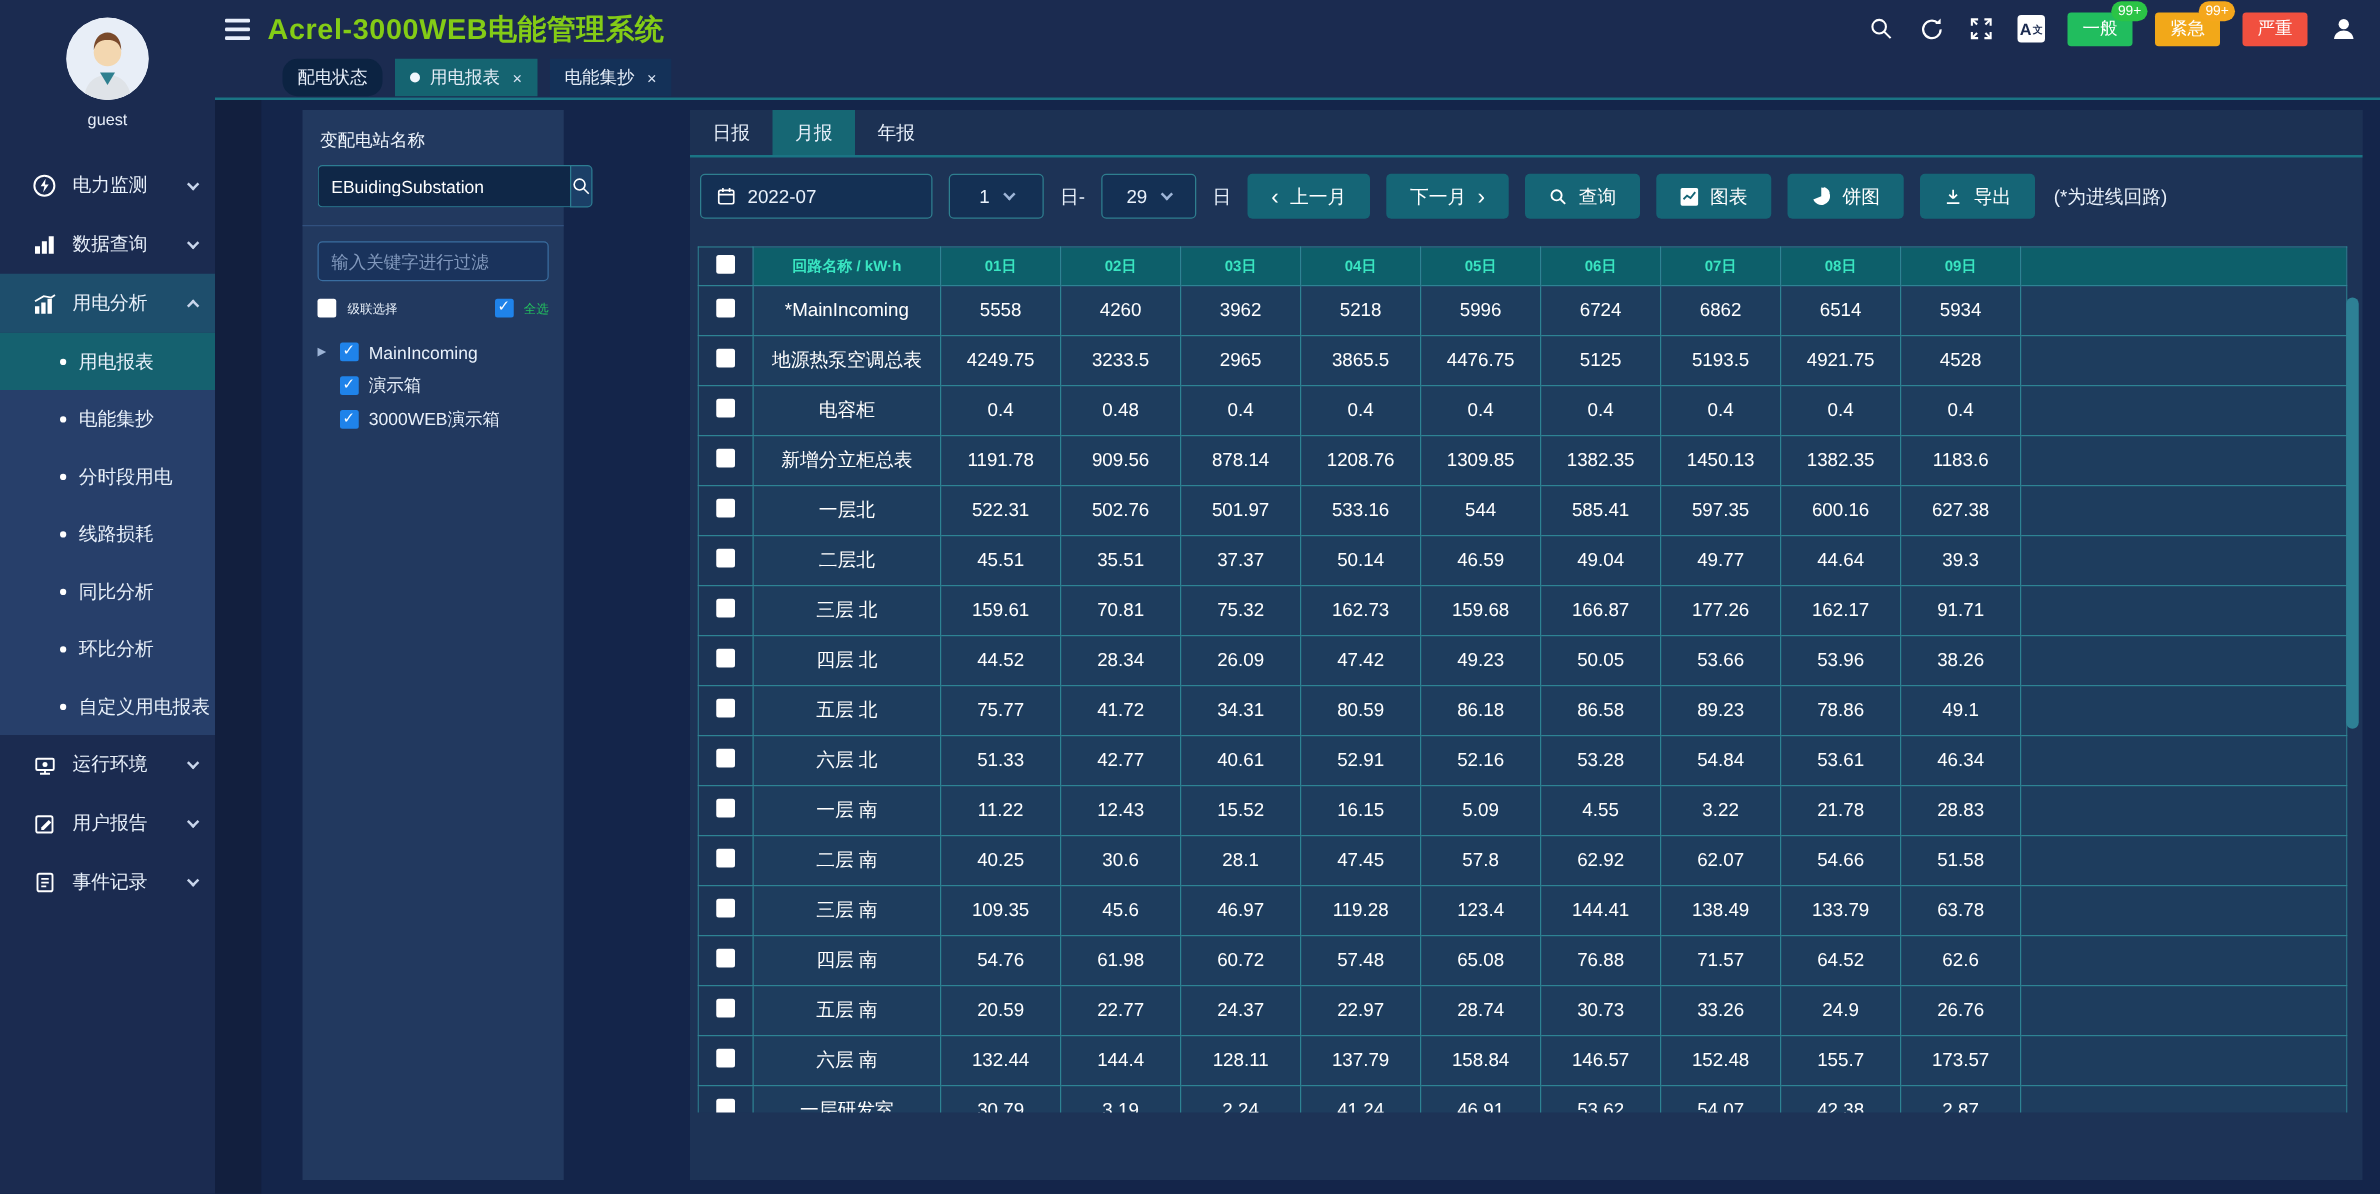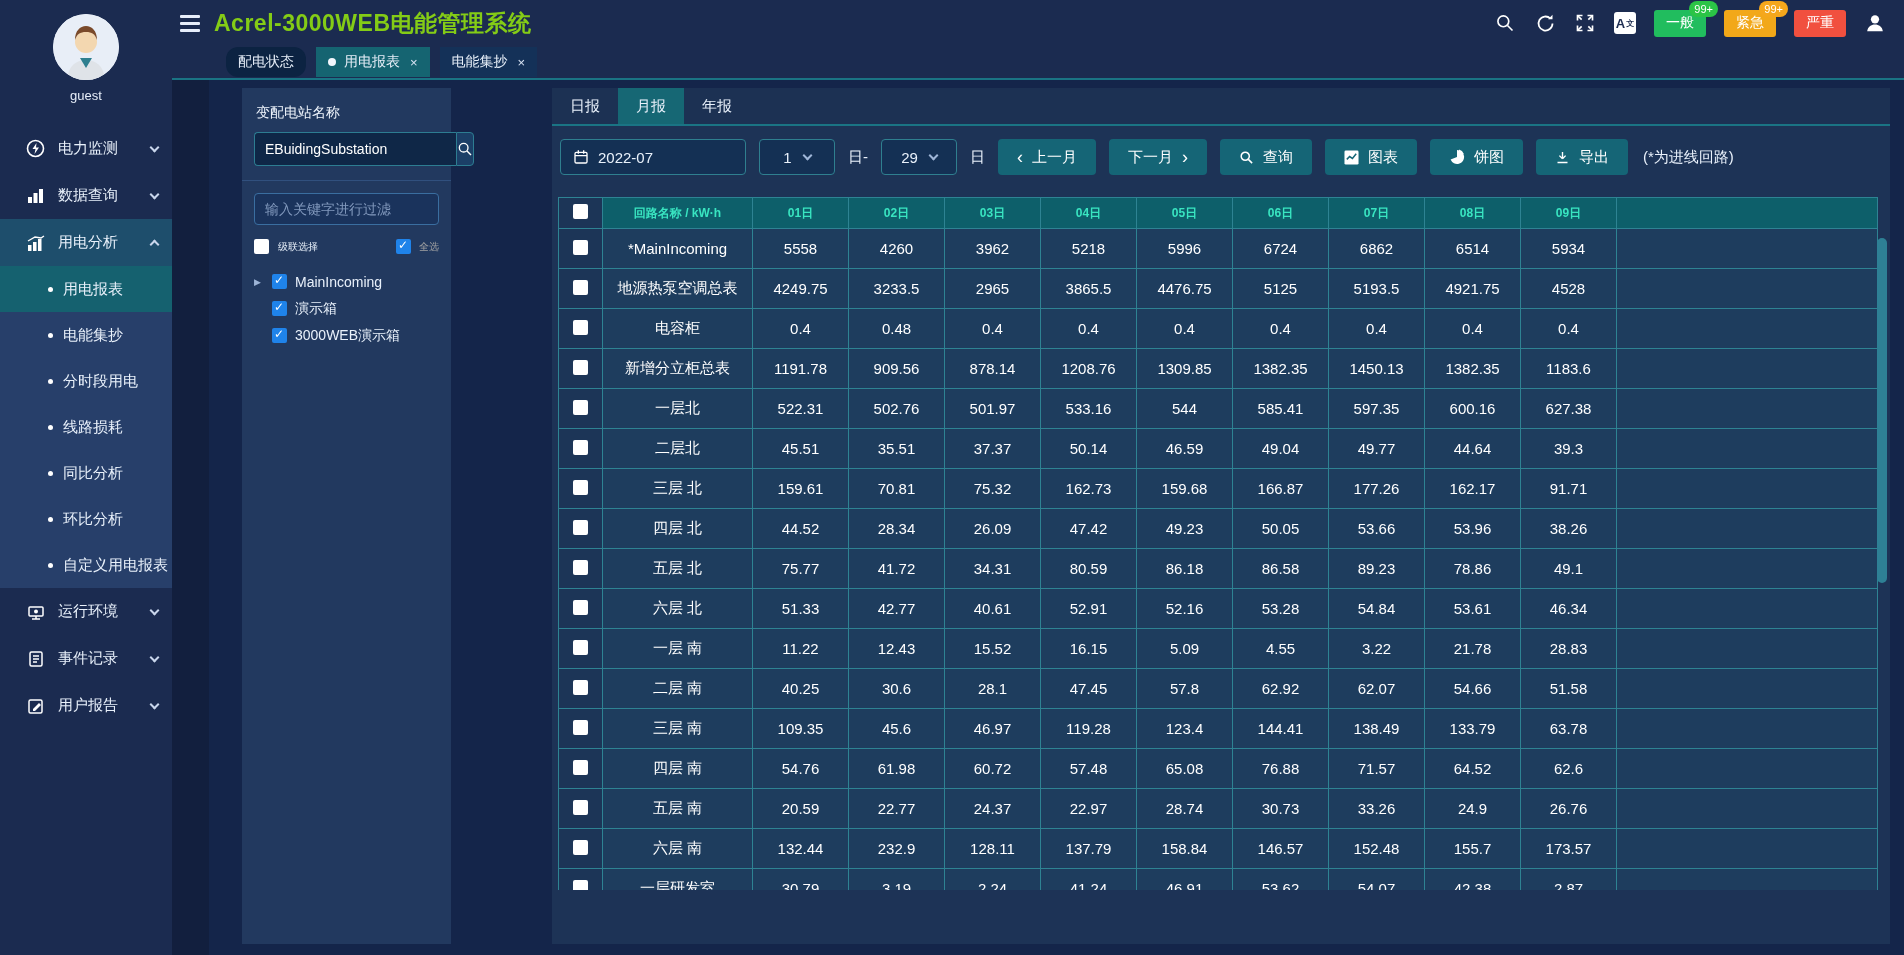--- a/index.html
+++ b/index.html
@@ -58,21 +58,21 @@
   .sp-search .sbtn { width:42px; height:34px; background:#1b3f67; border:1px solid #2d7d92; border-radius:0 4px 4px 0; display:flex; align-items:center; justify-content:center; cursor:pointer; }
   .sp-divider { height:1px; background:#31507e; margin:14px -12px 12px -12px; }
   .sp-filter input { width:100%; height:32px; background:#1a335c; border:1px solid #3a6ea0; border-radius:4px; color:#fff; font-size:14px; padding:0 10px; outline:none; font-family:inherit; }
   .sp-filter input::placeholder { color:#8299bd; }
   .cb { width:15px; height:15px; background:#fff; border-radius:2px; display:inline-block; flex:none; cursor:pointer; }
   .cb.checked { background:#1f83ea; position:relative; }
   .cb.checked::after { content:"✓"; position:absolute; left:2px; top:-1px; color:#fff; font-size:12px; font-weight:bold; }
   .cascade-row { display:flex; align-items:center; margin-top:14px; font-size:10px; }
   .cascade-row .lbl { margin-left:9px; }
   .cascade-row .right { margin-left:auto; display:flex; align-items:center; gap:8px; }
-  .cascade-row .all { color:#a3a3a3; }
+  .cascade-row .all { color:#22c55e; }
   .tree { margin-top:14px; }
   .tree-row { display:flex; align-items:center; gap:8px; height:27px; font-size:14px; cursor:pointer; }
   .tree-row .caret { color:#9db4d6; font-size:9px; width:10px; }
   .tree-row.child { padding-left:18px; }
   
   .main-panel { position:absolute; left:552px; top:88px; width:1338px; height:856px; background:#1d3356; z-index:1; }
   .report-tabs { height:38px; display:flex; border-bottom:2px solid #1a7484; background:#1c3153; }
   .rtab { width:66px; display:flex; align-items:center; justify-content:center; font-size:15px; color:#e9f1fb; cursor:pointer; }
   .rtab.active { background:#166774; }
   .toolbar { display:flex; align-items:center; gap:13px; padding:13px 8px 0 8px; }
@@ -179,35 +179,35 @@
             <circle cx="9" cy="8.5" r="2" fill="#fff"></circle>
             <path d="M5 16h8M9 13v3" stroke="#fff" stroke-width="1.5"></path>
           </svg>
       </span>
       <span>运行环境</span>
       <span class="chev down"></span>
     </div>
     <div class="menu-item">
       <span class="mi-icon">
         <svg width="18" height="18" viewBox="0 0 18 18">
-            <rect x="3" y="2" width="12" height="14" rx="1.5" fill="none" stroke="#fff" stroke-width="1.5"></rect>
-            <path d="M6 6h6M6 9h6M6 12h4" stroke="#fff" stroke-width="1.4"></path>
-          </svg>
-      </span>
-      <span>事件记录</span>
+            <rect x="2" y="3" width="13" height="13" rx="1.5" fill="none" stroke="#fff" stroke-width="1.5"></rect>
+            <path d="M6 12l6-6 2 2-6 6H6z" fill="#fff"></path>
+          </svg>
+      </span>
+      <span>用户报告</span>
       <span class="chev down"></span>
     </div>
     <div class="menu-item">
       <span class="mi-icon">
         <svg width="18" height="18" viewBox="0 0 18 18">
-            <rect x="2" y="3" width="13" height="13" rx="1.5" fill="none" stroke="#fff" stroke-width="1.5"></rect>
-            <path d="M6 12l6-6 2 2-6 6H6z" fill="#fff"></path>
-          </svg>
-      </span>
-      <span>用户报告</span>
+            <rect x="3" y="2" width="12" height="14" rx="1.5" fill="none" stroke="#fff" stroke-width="1.5"></rect>
+            <path d="M6 6h6M6 9h6M6 12h4" stroke="#fff" stroke-width="1.4"></path>
+          </svg>
+      </span>
+      <span>事件记录</span>
       <span class="chev down"></span>
     </div>
   </nav>
 </div>
 <div class="gutter"></div>
 
 <header class="app-header">
   <div class="header-row">
     <span class="hamburger">
         <i></i>
@@ -615,21 +615,21 @@
               <td>30.73</td>
               <td>33.26</td>
               <td>24.9</td>
               <td>26.76</td>
               <td class="filler"></td>
             </tr>
             <tr>
               <td class="cb-col"><span class="cb"></span></td>
               <td class="name-col">六层 南</td>
               <td>132.44</td>
-              <td>232.9</td>
+              <td>144.4</td>
               <td>128.11</td>
               <td>137.79</td>
               <td>158.84</td>
               <td>146.57</td>
               <td>152.48</td>
               <td>155.7</td>
               <td>173.57</td>
               <td class="filler"></td>
             </tr>
             <tr>

